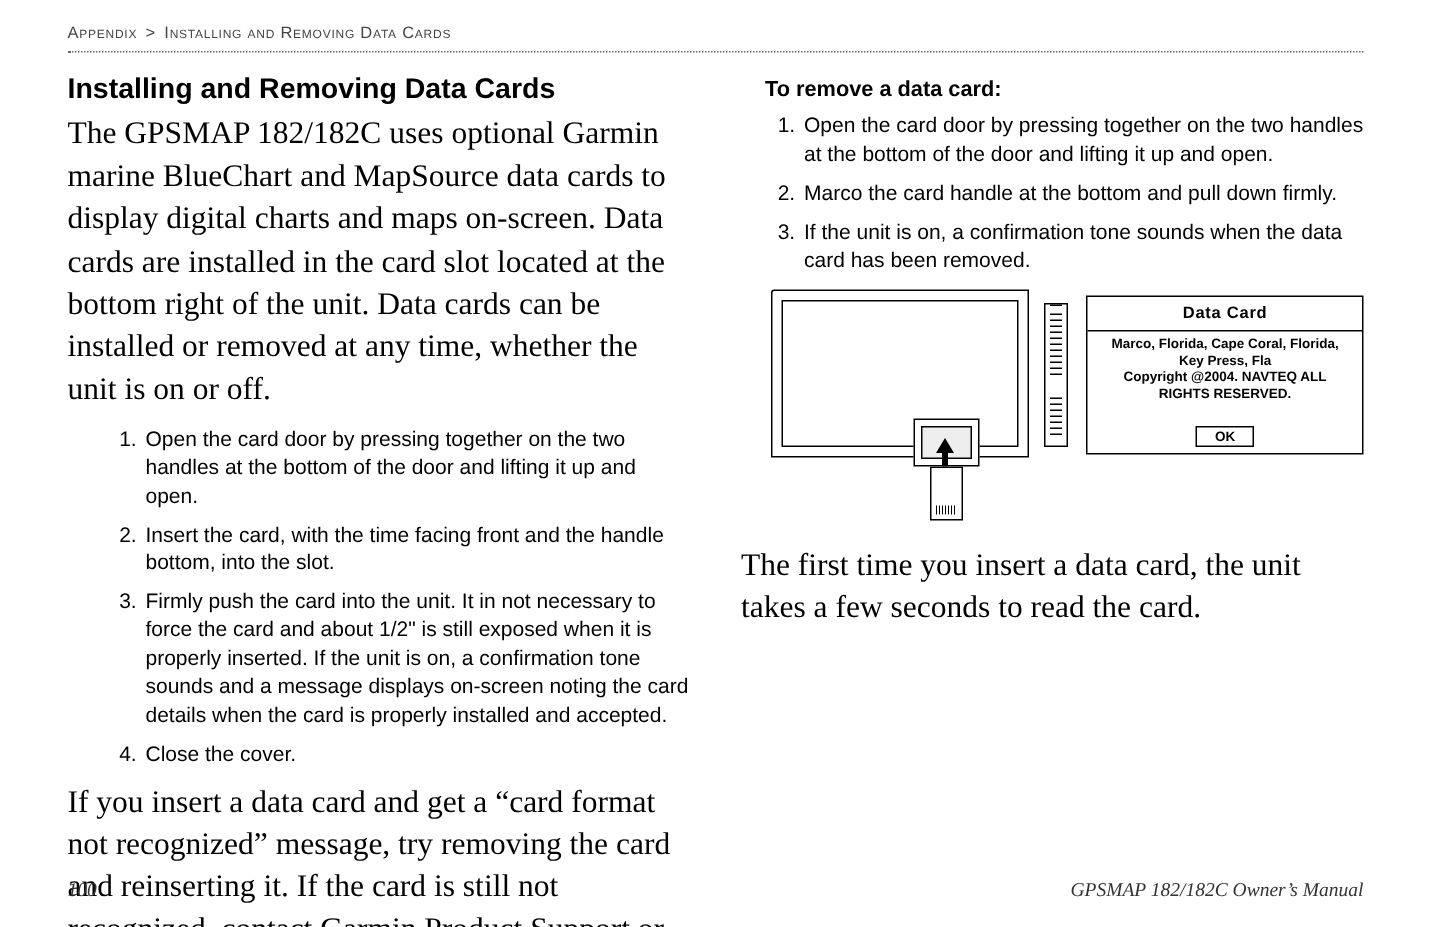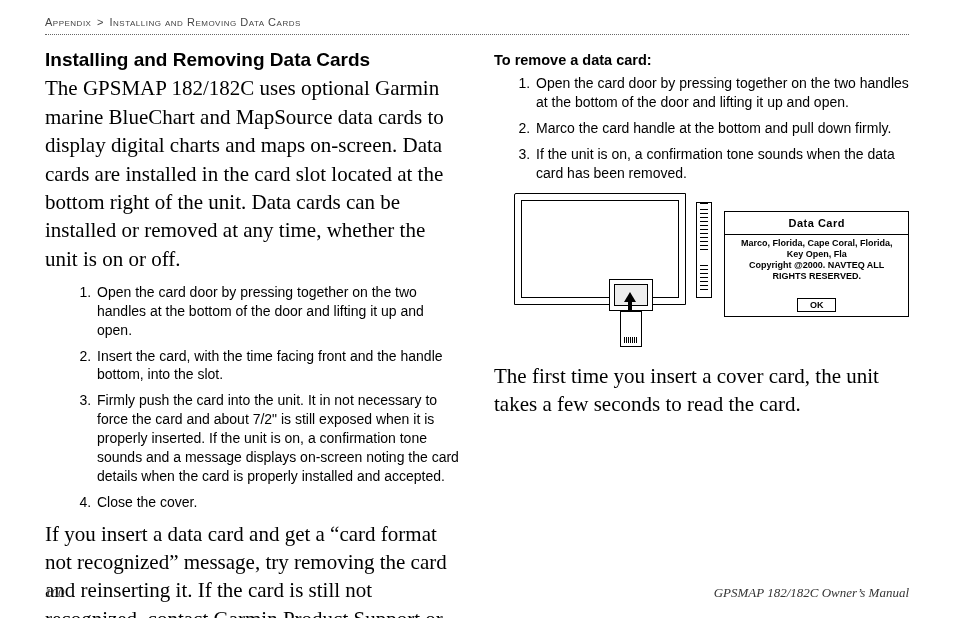--- a/index.html
+++ b/index.html
@@ -47,21 +47,21 @@
     font-size: 21px;
     line-height: 1.35;
     margin: 0 0 10px 0;
   }
   .lead-sans-bold {
     font-weight: 700;
     font-size: 14.5px;
     margin: 8px 0 4px 26px;
   }
   .right-lead {
-    margin-left: 0;
+    margin-left: 16px;
   }
   ol.steps {
     margin: 0 0 8px 0;
     padding-left: 50px;
     font-size: 14px;
     line-height: 1.35;
   }
   ol.steps li {
     margin-bottom: 7px;
     padding-left: 2px;
@@ -166,21 +166,21 @@
   }
   .popup {
     width: 185px;
     border: 1.5px solid #000;
     background: #fff;
     font-family: "Arial Black", Arial, sans-serif;
     font-weight: 900;
     font-size: 9px;
     text-align: center;
     padding: 2px 0 4px 0;
-    margin-top: 18px;
+    margin-top: 4px;
   }
   .popup .title {
     font-size: 11px;
     border-bottom: 1px solid #000;
     padding: 2px 0 3px 0;
     margin-bottom: 3px;
     letter-spacing: 0.5px;
   }
   .popup .lines { line-height: 1.25; padding: 0 6px; min-height: 50px; }
   .popup .ok {
@@ -205,21 +205,21 @@
 
   <div class="columns">
 
     <div class="col">
       <h1 class="section">Installing and Removing Data Cards</h1>
       <p class="body-serif">The GPSMAP 182/182C uses optional Garmin marine BlueChart and MapSource data cards to display digital charts and maps on-screen. Data cards are installed in the card slot located at the bottom right of the unit. Data cards can be installed or removed at any time, whether the unit is on or off.</p>
 
       <ol class="steps">
         <li>Open the card door by pressing together on the two handles at the bottom of the door and lifting it up and open.</li>
         <li>Insert the card, with the time facing front and the handle bottom, into the slot.</li>
-        <li>Firmly push the card into the unit. It in not necessary to force the card and about 7/2" is still exposed when it is properly inserted. If the unit is on, a confirmation tone sounds and a message displays on-screen noting the card details when the card is properly installed and accepted.</li>
+        <li>Firmly push the card into the unit. It in not necessary to force the card and about 1/2" is still exposed when it is properly inserted. If the unit is on, a confirmation tone sounds and a message displays on-screen noting the card details when the card is properly installed and accepted.</li>
         <li>Close the cover.</li>
       </ol>
 
       <p class="body-serif">If you insert a data card and get a “card format not recognized” message, try removing the card and reinserting it. If the card is still not recognized, contact Garmin Product Support or your Garmin dealer for assistance. Data cards are not waterproof and should not be exposed to moisture or excessive static charges. Data cards should be stored in the case supplied with the card.</p>
     </div>
 
     <div class="col col-right">
       <div class="lead-sans-bold right-lead">To remove a data card:</div>
       <ol class="steps">
         <li>Open the card door by pressing together on the two handles at the bottom of the door and lifting it up and open.</li>
@@ -234,29 +234,29 @@
           <div class="ridge"></div>
           <div class="slot-housing"></div>
           <div class="slot-inner"></div>
           <div class="arrow"></div>
           <div class="card"></div>
         </div>
         <div class="popup">
           <div class="title">Data Card</div>
           <div class="lines">
             <div>Marco, Florida, Cape Coral, Florida,</div>
-            <div>Key Open, Fla</div>
-            <div>Copyright @2000. NAVTEQ ALL</div>
+            <div>Key Press, Fla</div>
+            <div>Copyright @2004. NAVTEQ ALL</div>
             <div>RIGHTS RESERVED.</div>
           </div>
           <div class="ok">OK</div>
         </div>
       </div>
 
-      <p class="body-serif">The first time you insert a cover card, the unit takes a few seconds to read the card.</p>
+      <p class="body-serif">The first time you insert a data card, the unit takes a few seconds to read the card.</p>
     </div>
 
   </div>
 
   <div class="footer">
     <span>100</span>
     <span>GPSMAP 182/182C Owner’s Manual</span>
   </div>
 
 </div>

